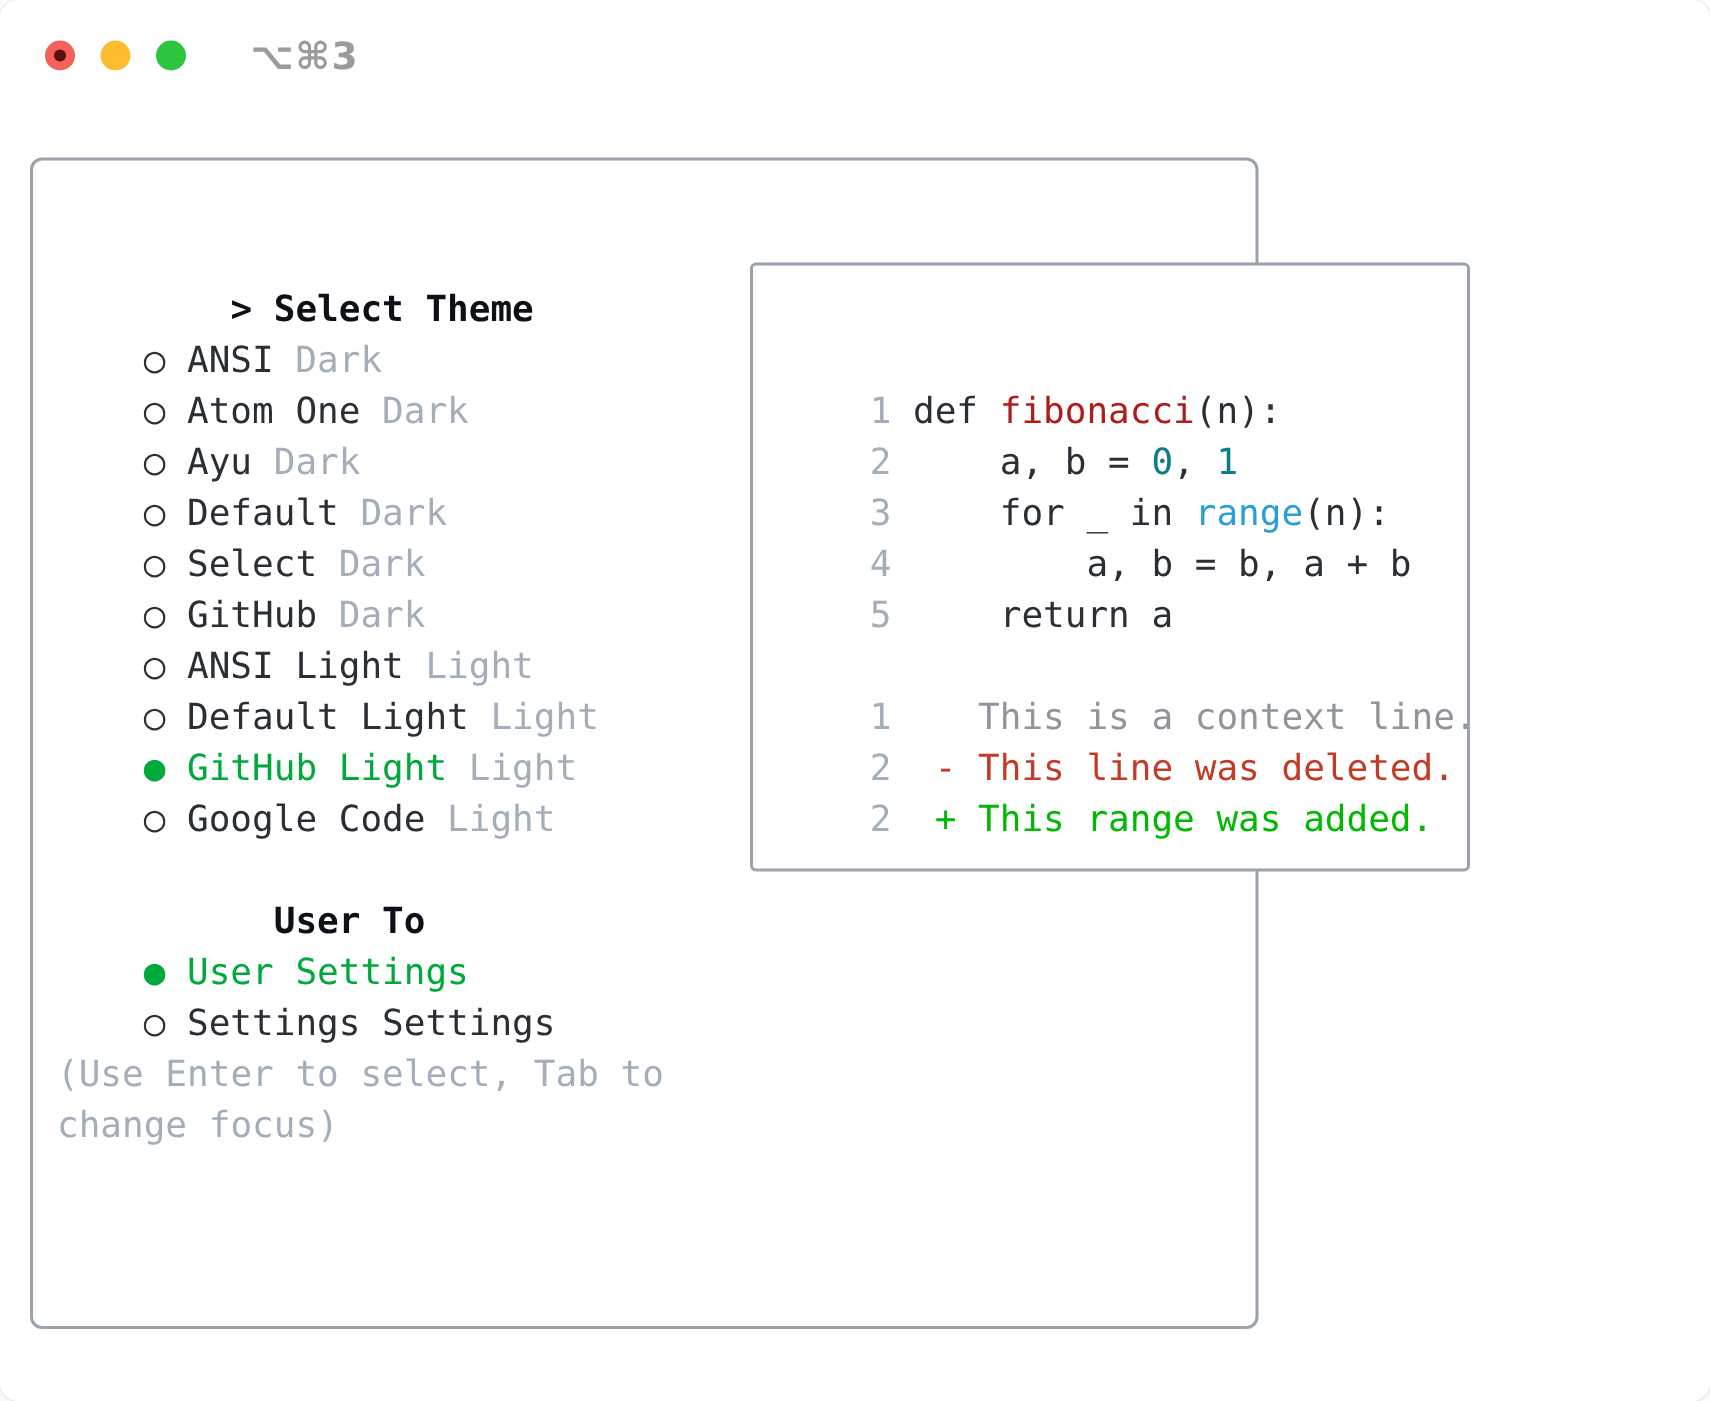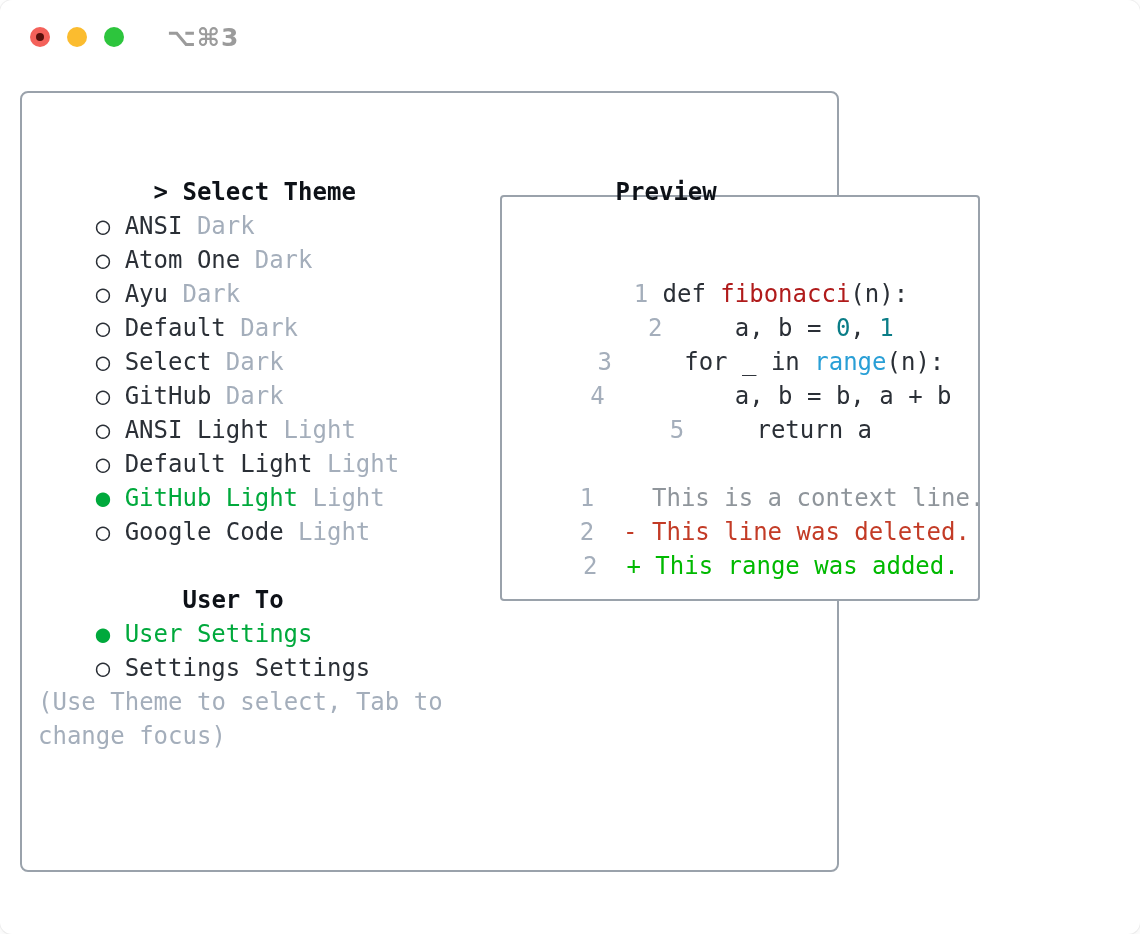--- a/index.html
+++ b/index.html
@@ -40,21 +40,21 @@
   .light.yellow{background:var(--traffic-yellow);}
   .light.green{background:var(--traffic-green);}
   .win-title{
     position:absolute;left:167px;top:23px;
     font-family:"DejaVu Sans",sans-serif;
     font-size:25px;font-weight:700;letter-spacing:1px;color:var(--title-gray);
     white-space:pre;
   }
   
   .panel{
-    position:absolute;left:20px;top:91px;width:819px;height:781px;
+    position:absolute;left:20px;top:105px;width:819px;height:781px;
     box-sizing:border-box;border:2px solid var(--border);border-radius:8px;
     display:flex;padding:48px 20px 0 16px;background:#fff;
   }
   .left-col{width:462px;flex:none;}
   .right-col{flex:1;min-width:0;}
   .row{height:34px;line-height:34px;font-size:24px;white-space:pre;}
   .spacer{height:34px;}
   .marker{display:inline-block;width:1ch;margin-right:1ch;color:var(--text);text-align:center;}
   .focus-marker{color:var(--heading);font-weight:700;}
   .heading{font-weight:700;color:var(--heading);}
@@ -63,21 +63,21 @@
   .opt-label{color:var(--text);}
   .opt-suffix{color:var(--muted);margin-left:1ch;}
   .opt-suffix:empty{display:none;margin-left:0;}
   .option-row.selected .marker,
   .option-row.selected .opt-label{color:var(--select-green);}
   .hint-line{height:34px;line-height:34px;font-size:24px;color:var(--muted);white-space:pre;}
   
   .preview-box{
     margin-top:20px;width:480px;height:406px;box-sizing:border-box;
     border:2px solid var(--border);border-radius:4px;
-    padding:46px 16px 0 20px;overflow:hidden;background:#fff;text-align:center;
+    padding:46px 16px 0 20px;overflow:hidden;background:#fff;
   }
   .code-row{height:34px;line-height:34px;font-size:24px;white-space:pre;}
   .line-num{display:inline-block;width:1ch;margin-right:1ch;color:var(--muted);}
   .tok-plain{color:var(--text);}
   .tok-function{color:var(--function-red);}
   .tok-number{color:var(--number-teal);}
   .tok-builtin{color:var(--builtin-blue);}
   .tok-context{color:var(--context-gray);}
   .tok-deleted{color:var(--deleted-red);}
   .tok-added{color:var(--added-green);}
@@ -160,29 +160,26 @@
   </div>
 
   <div class="row option-row">
     <span class="marker">○</span><span class="opt-label">Settings Settings</span>
   </div>
 </div>
 
       <div class="row spacer"></div>
 
       <div id="hint">
-          <div class="hint-line">(Use Theme to select, Tab to</div>
+          <div class="hint-line">(Use Enter to select, Tab to</div>
           <div class="hint-line">change focus)</div>
         </div>
     </div>
 
     <div class="right-col">
-      <div class="row">
-        <span class="heading">Preview</span>
-      </div>
       <div class="preview-box">
         <div id="code-lines">
   <div class="code-row">
     <span class="line-num">1</span><span class="line-content"><span class="tok-plain">def </span><span class="tok-function">fibonacci</span><span class="tok-plain">(n):</span></span>
   </div>
 
   <div class="code-row">
     <span class="line-num">2</span><span class="line-content"><span class="tok-plain">    a, b = </span><span class="tok-number">0</span><span class="tok-plain">, </span><span class="tok-number">1</span></span>
   </div>
 

